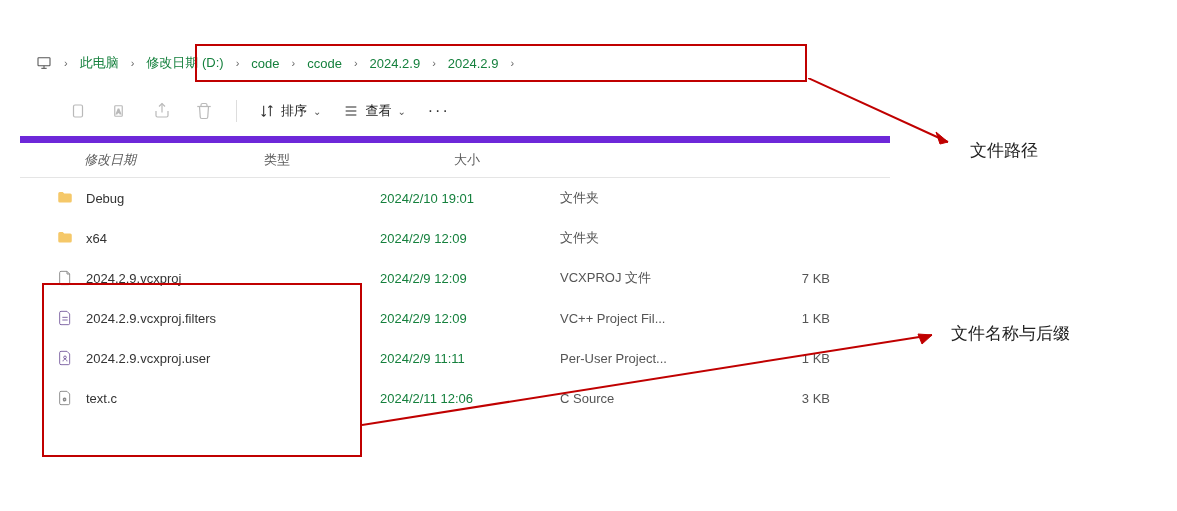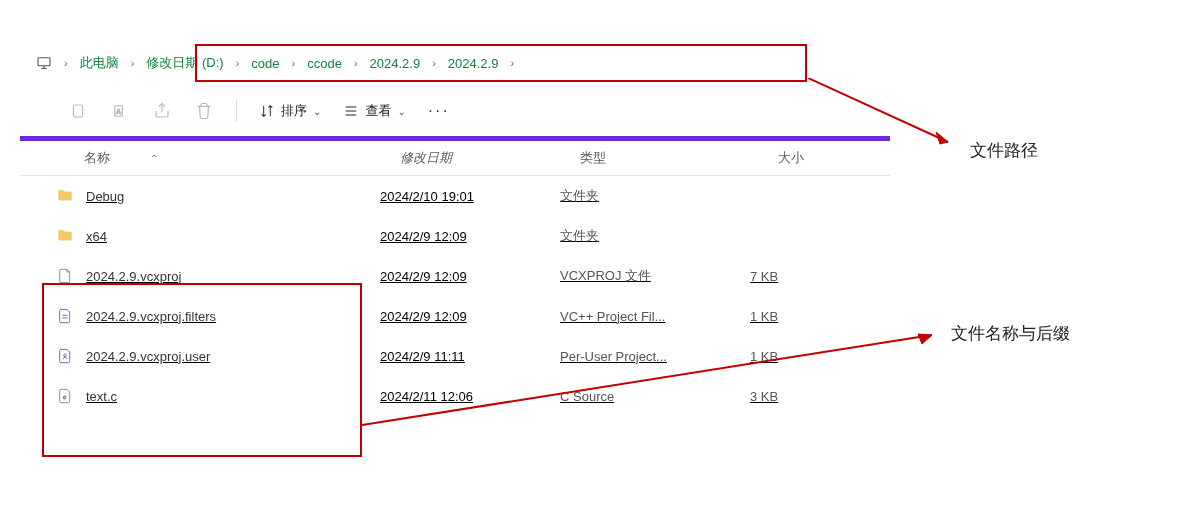--- a/index.html
+++ b/index.html
@@ -38,21 +38,21 @@
       width: 612px;
       height: 38px;
       border: 2px solid #c00000;
       pointer-events: none;
     }
     .toolbar {
       display: flex;
       align-items: center;
       gap: 22px;
       padding: 18px 0 14px 48px;
-      border-bottom: 5px solid #6d28d9;
+      border-bottom: 7px solid #6d28d9;
       width: 870px;
       margin-left: 20px;
     }
     .tb-icon {
       width: 20px;
       height: 20px;
       display: flex;
       align-items: center;
       justify-content: center;
       color: #666;
@@ -74,37 +74,36 @@
       padding: 8px 0 8px 64px;
       border-bottom: 1px solid #e5e5e5;
       color: #5a5a5a;
       font-size: 13px;
       width: 870px;
       margin-left: 20px;
     }
     .col-name { width: 316px; display: flex; align-items: center; gap: 40px;}
     .col-date { width: 180px; font-style: italic; }
     .col-type { width: 190px; }
-    .col-size { width: 80px; margin-left: 8px; }
+    .col-size { width: 80px; }
     .sort-caret { font-size: 10px; color: #777; }
     .rows {
       padding-left: 20px;
       width: 870px;
-      text-decoration: underline;
     }
     .row {
       display: flex;
       align-items: center;
       padding: 11px 0 11px 36px;
       color: #333;
     }
     .row .cell-name { width: 324px; display: flex; align-items: center; gap: 12px; }
-    .row .cell-date { width: 180px; color: #000000; }
+    .row .cell-date { width: 180px; color: #15803d; }
     .row .cell-type { width: 190px; color: #555; }
-    .row .cell-size { width: 80px; color: #555; }
+    .row .cell-size { width: 80px; color: #555; text-align: right; }
     .file-ico { width: 18px; height: 18px; display: flex; align-items: center; justify-content: center; }
     .red-box-2 {
       position: absolute;
       left: 42px;
       top: 283px;
       width: 320px;
       height: 174px;
       border: 2px solid #c00000;
       pointer-events: none;
     }
@@ -187,24 +186,20 @@
         <line x1="4" y1="12" x2="20" y2="12"></line>
         <line x1="4" y1="18" x2="20" y2="18"></line>
       </svg>
     <span>查看</span>
     <span class="arr">⌄</span>
   </span>
   <span class="dots">···</span>
 </div>
 
 <div class="headers">
-  <div class="col-name">
-    <span>名称</span>
-    <span class="sort-caret">⌃</span>
-  </div>
   <div class="col-date">修改日期</div>
   <div class="col-type">类型</div>
   <div class="col-size">大小</div>
 </div>
 
 <div class="rows">
   <div class="row">
     <div class="cell-name">
       <span class="file-ico">
         <svg viewBox="0 0 24 24" width="18" height="18">

